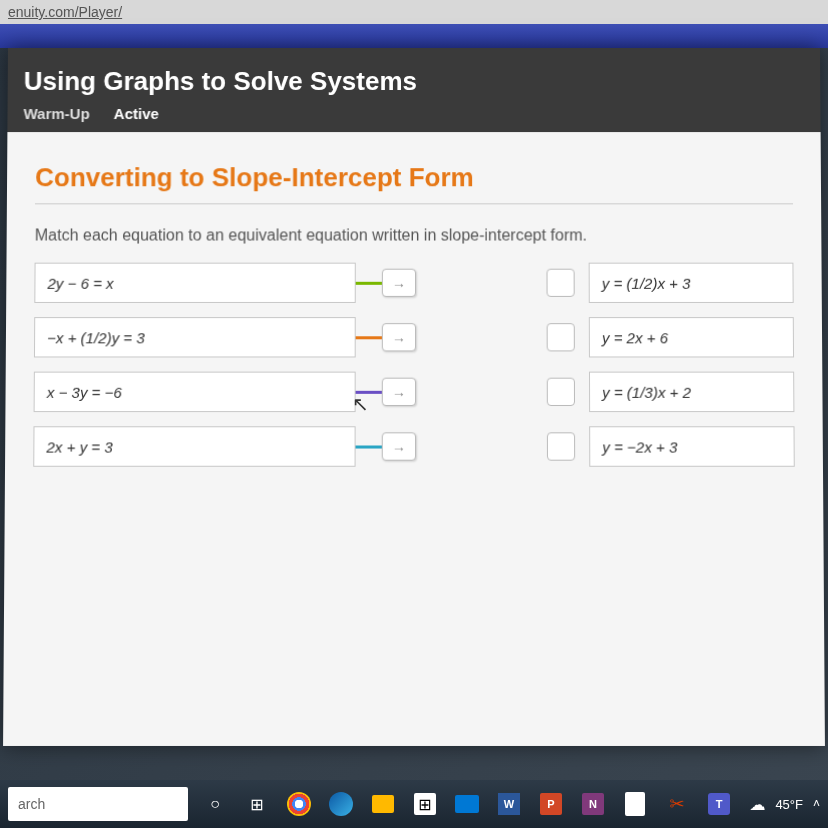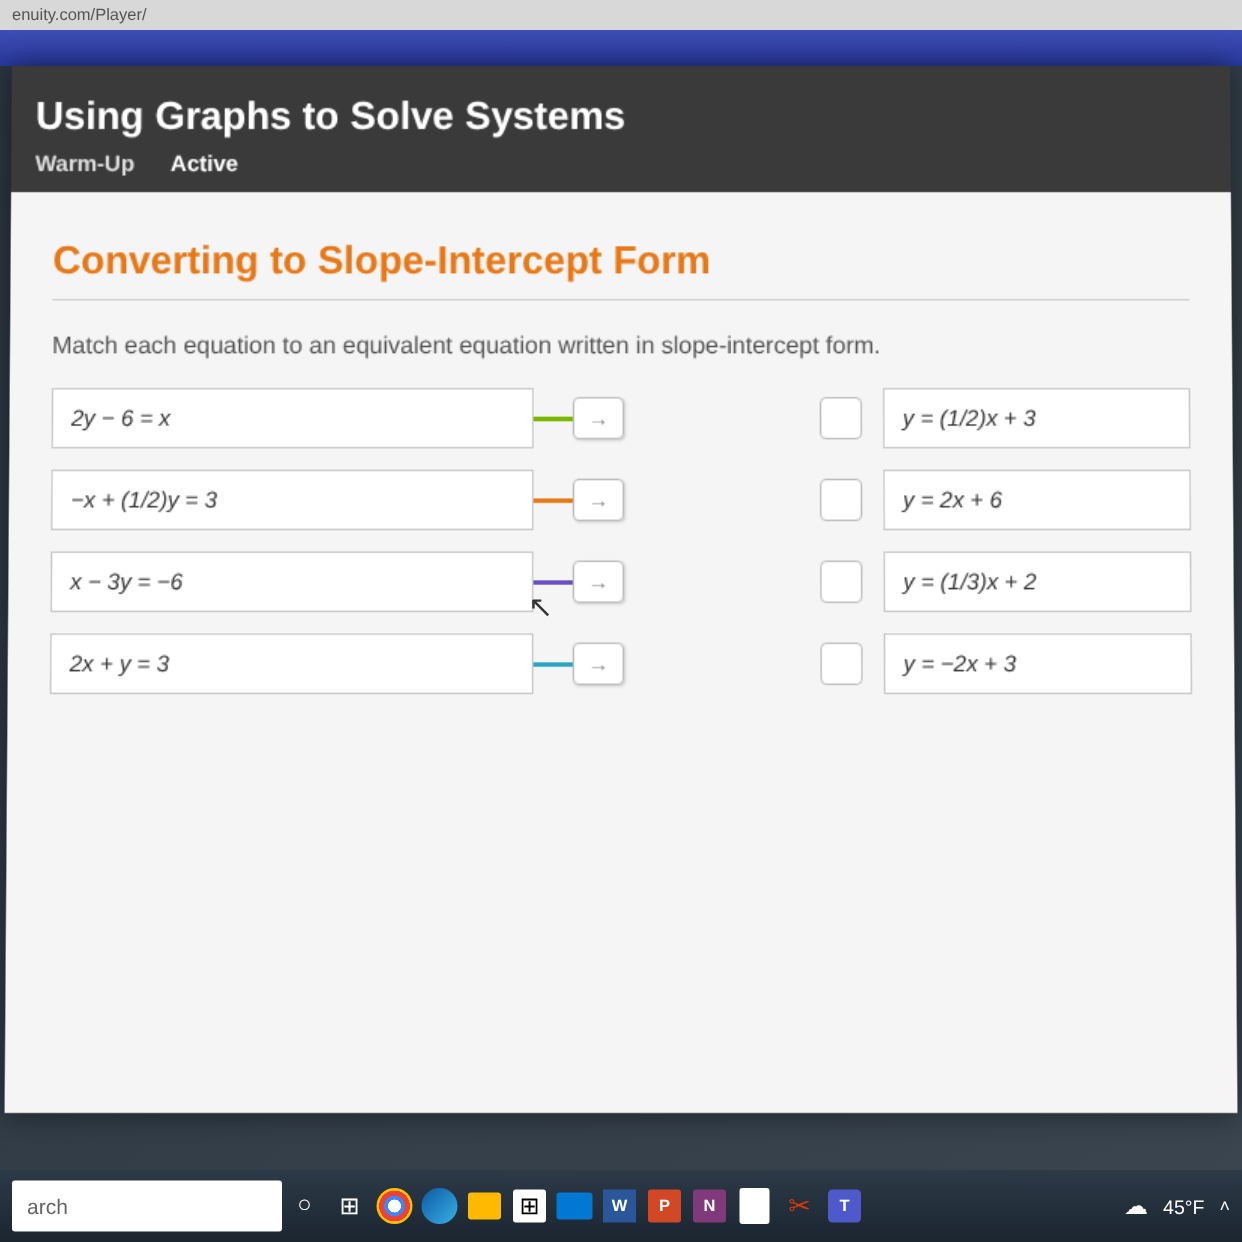--- a/index.html
+++ b/index.html
@@ -7,22 +7,23 @@
       width: 828px;
       height: 828px;
       font-family: Arial, sans-serif;
       background: linear-gradient(135deg, #2a3540 0%, #3a4550 100%);
       overflow: hidden;
       position: relative;
     }
     .browser-bar {
       background: #d8d8d8;
       padding: 4px 8px;
-      font-size: 11px;
+      font-size: 14px;
       color: #555;
+      text-decoration: underline;
     }
     .blue-bar {
       height: 24px;
       background: linear-gradient(to bottom, #3d4eb5, #2838a0);
     }
     .main-container {
       margin: 0 8px;
       background: #fff;
       box-shadow: 0 0 20px rgba(0,0,0,0.5);
       transform: perspective(2000px) rotateX(2deg);
@@ -143,21 +144,21 @@
     .taskbar {
       position: absolute;
       bottom: 0;
       left: 0;
       right: 0;
       height: 48px;
       background: linear-gradient(to bottom, #2d3a47, #1a2530);
       display: flex;
       align-items: center;
       padding: 0 8px;
-      gap: 0;
+      gap: 12px;
     }
     .search-box {
       background: #fff;
       height: 34px;
       width: 180px;
       border-radius: 2px;
       display: flex;
       align-items: center;
       padding: 0 10px;
       color: #666;

